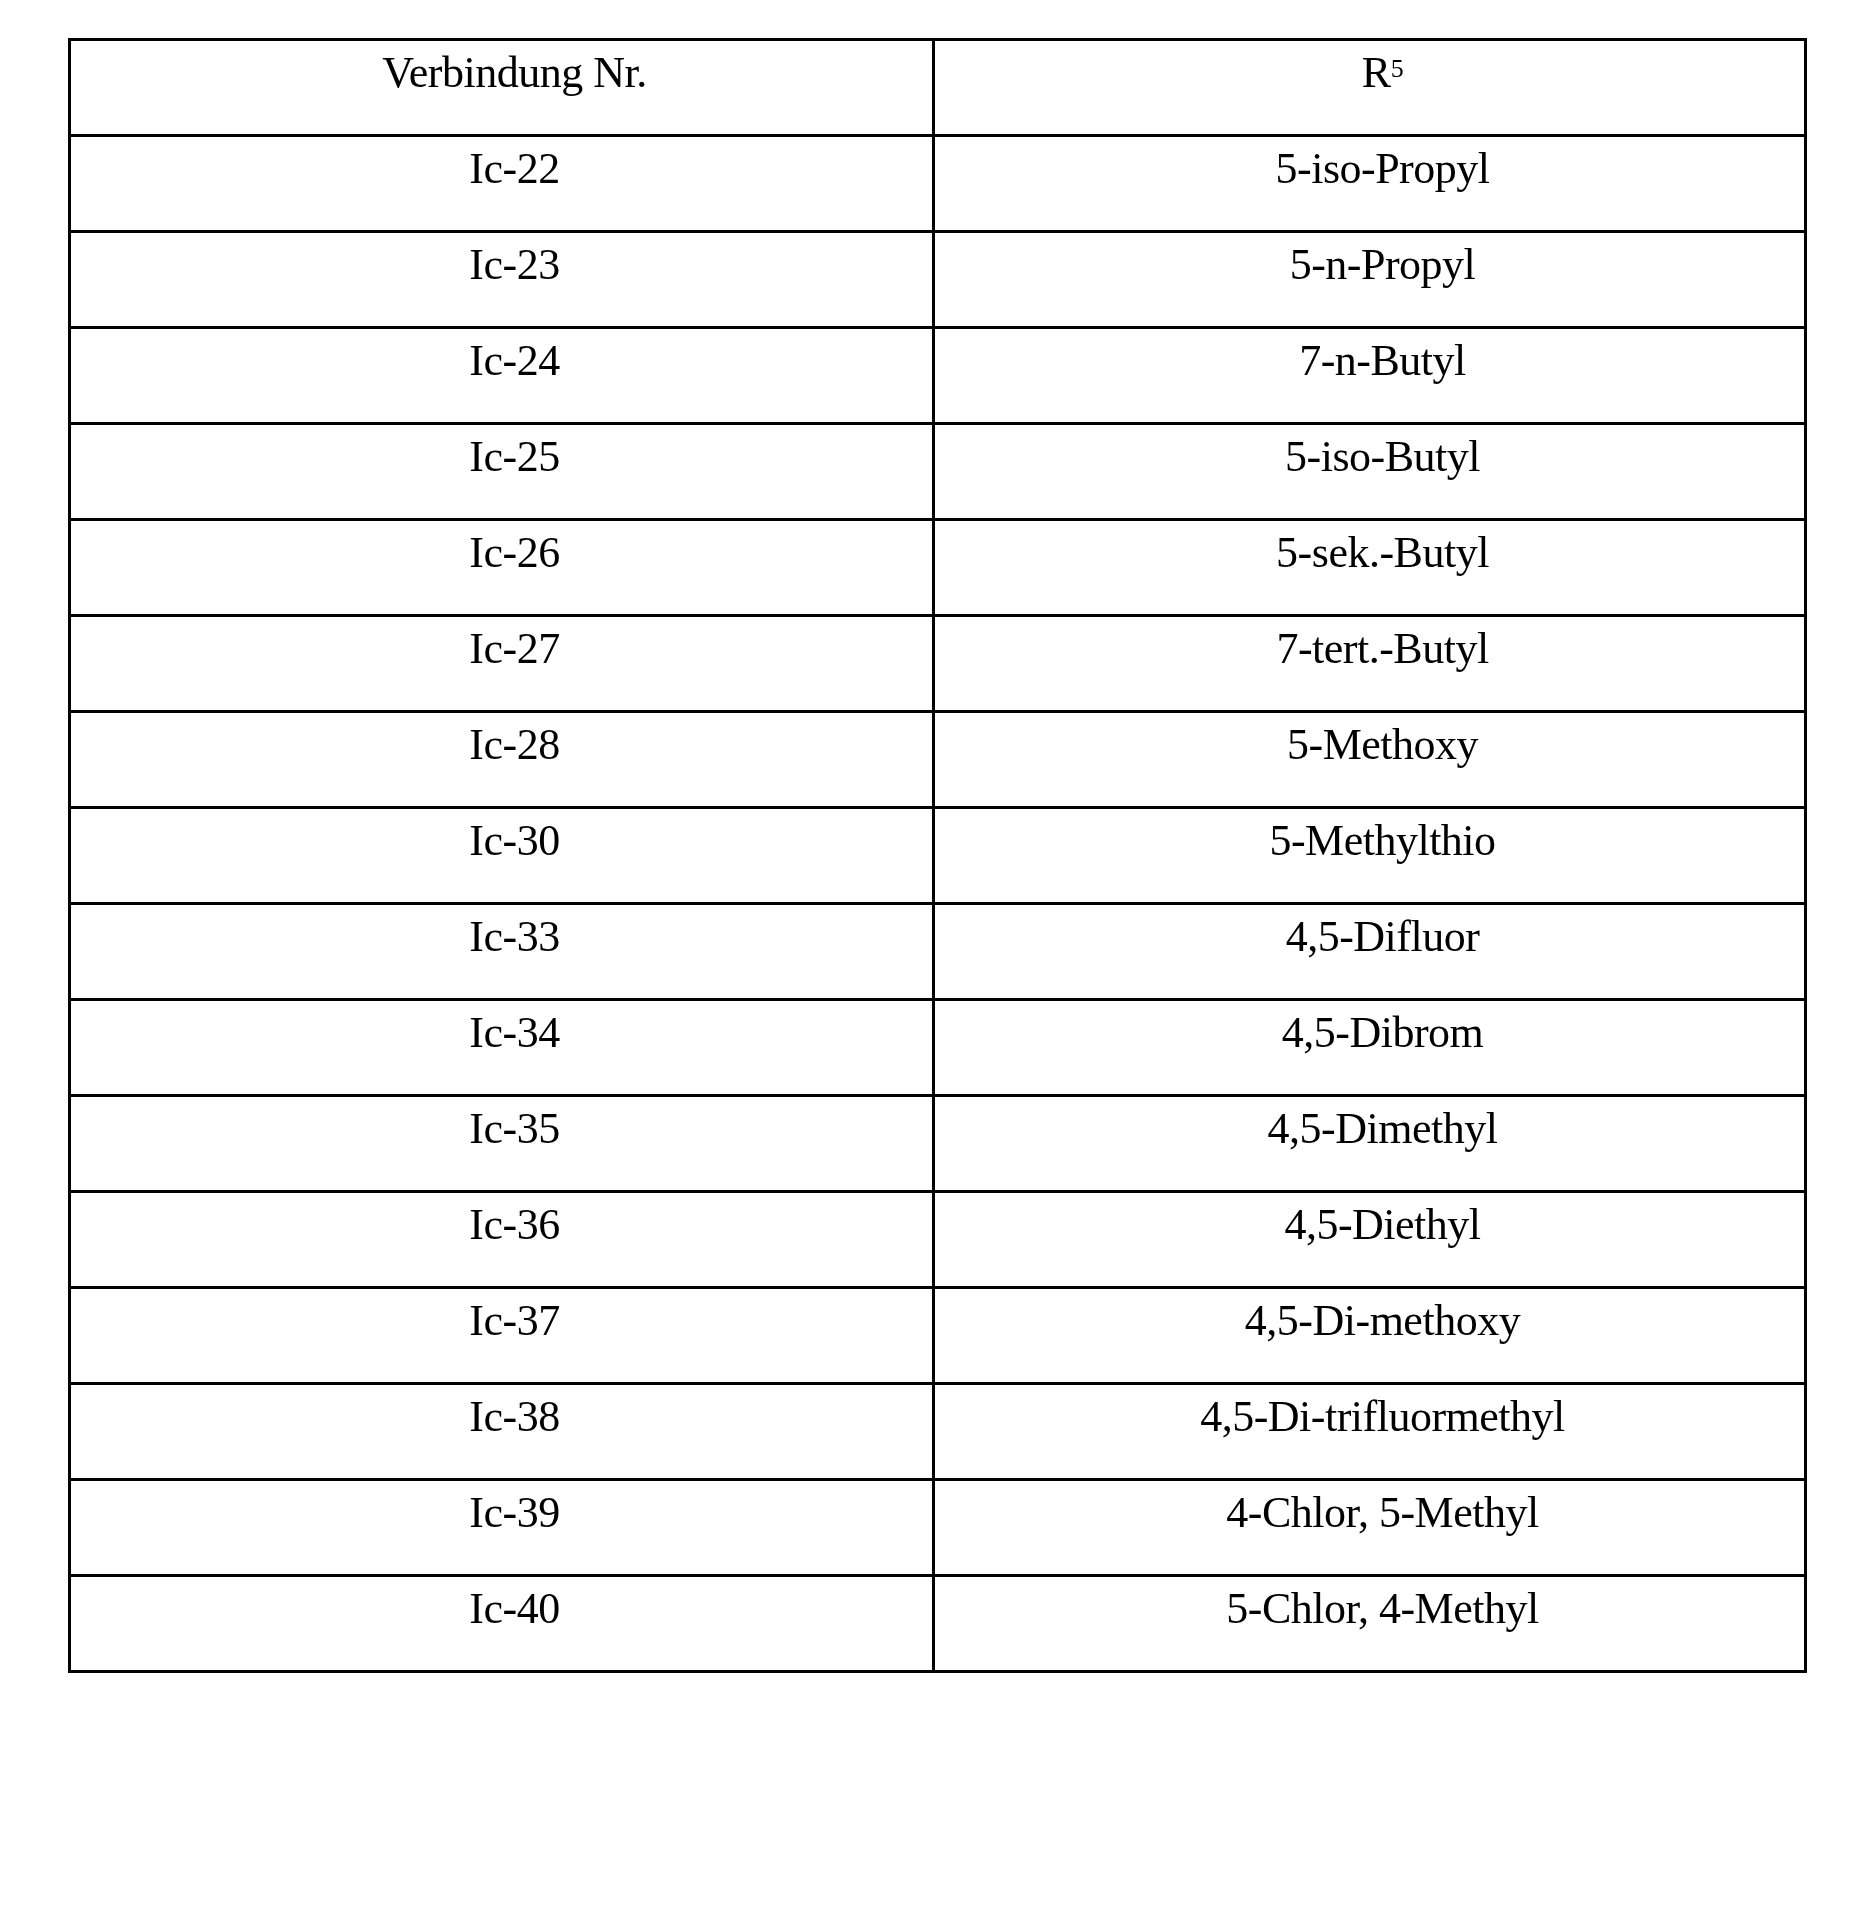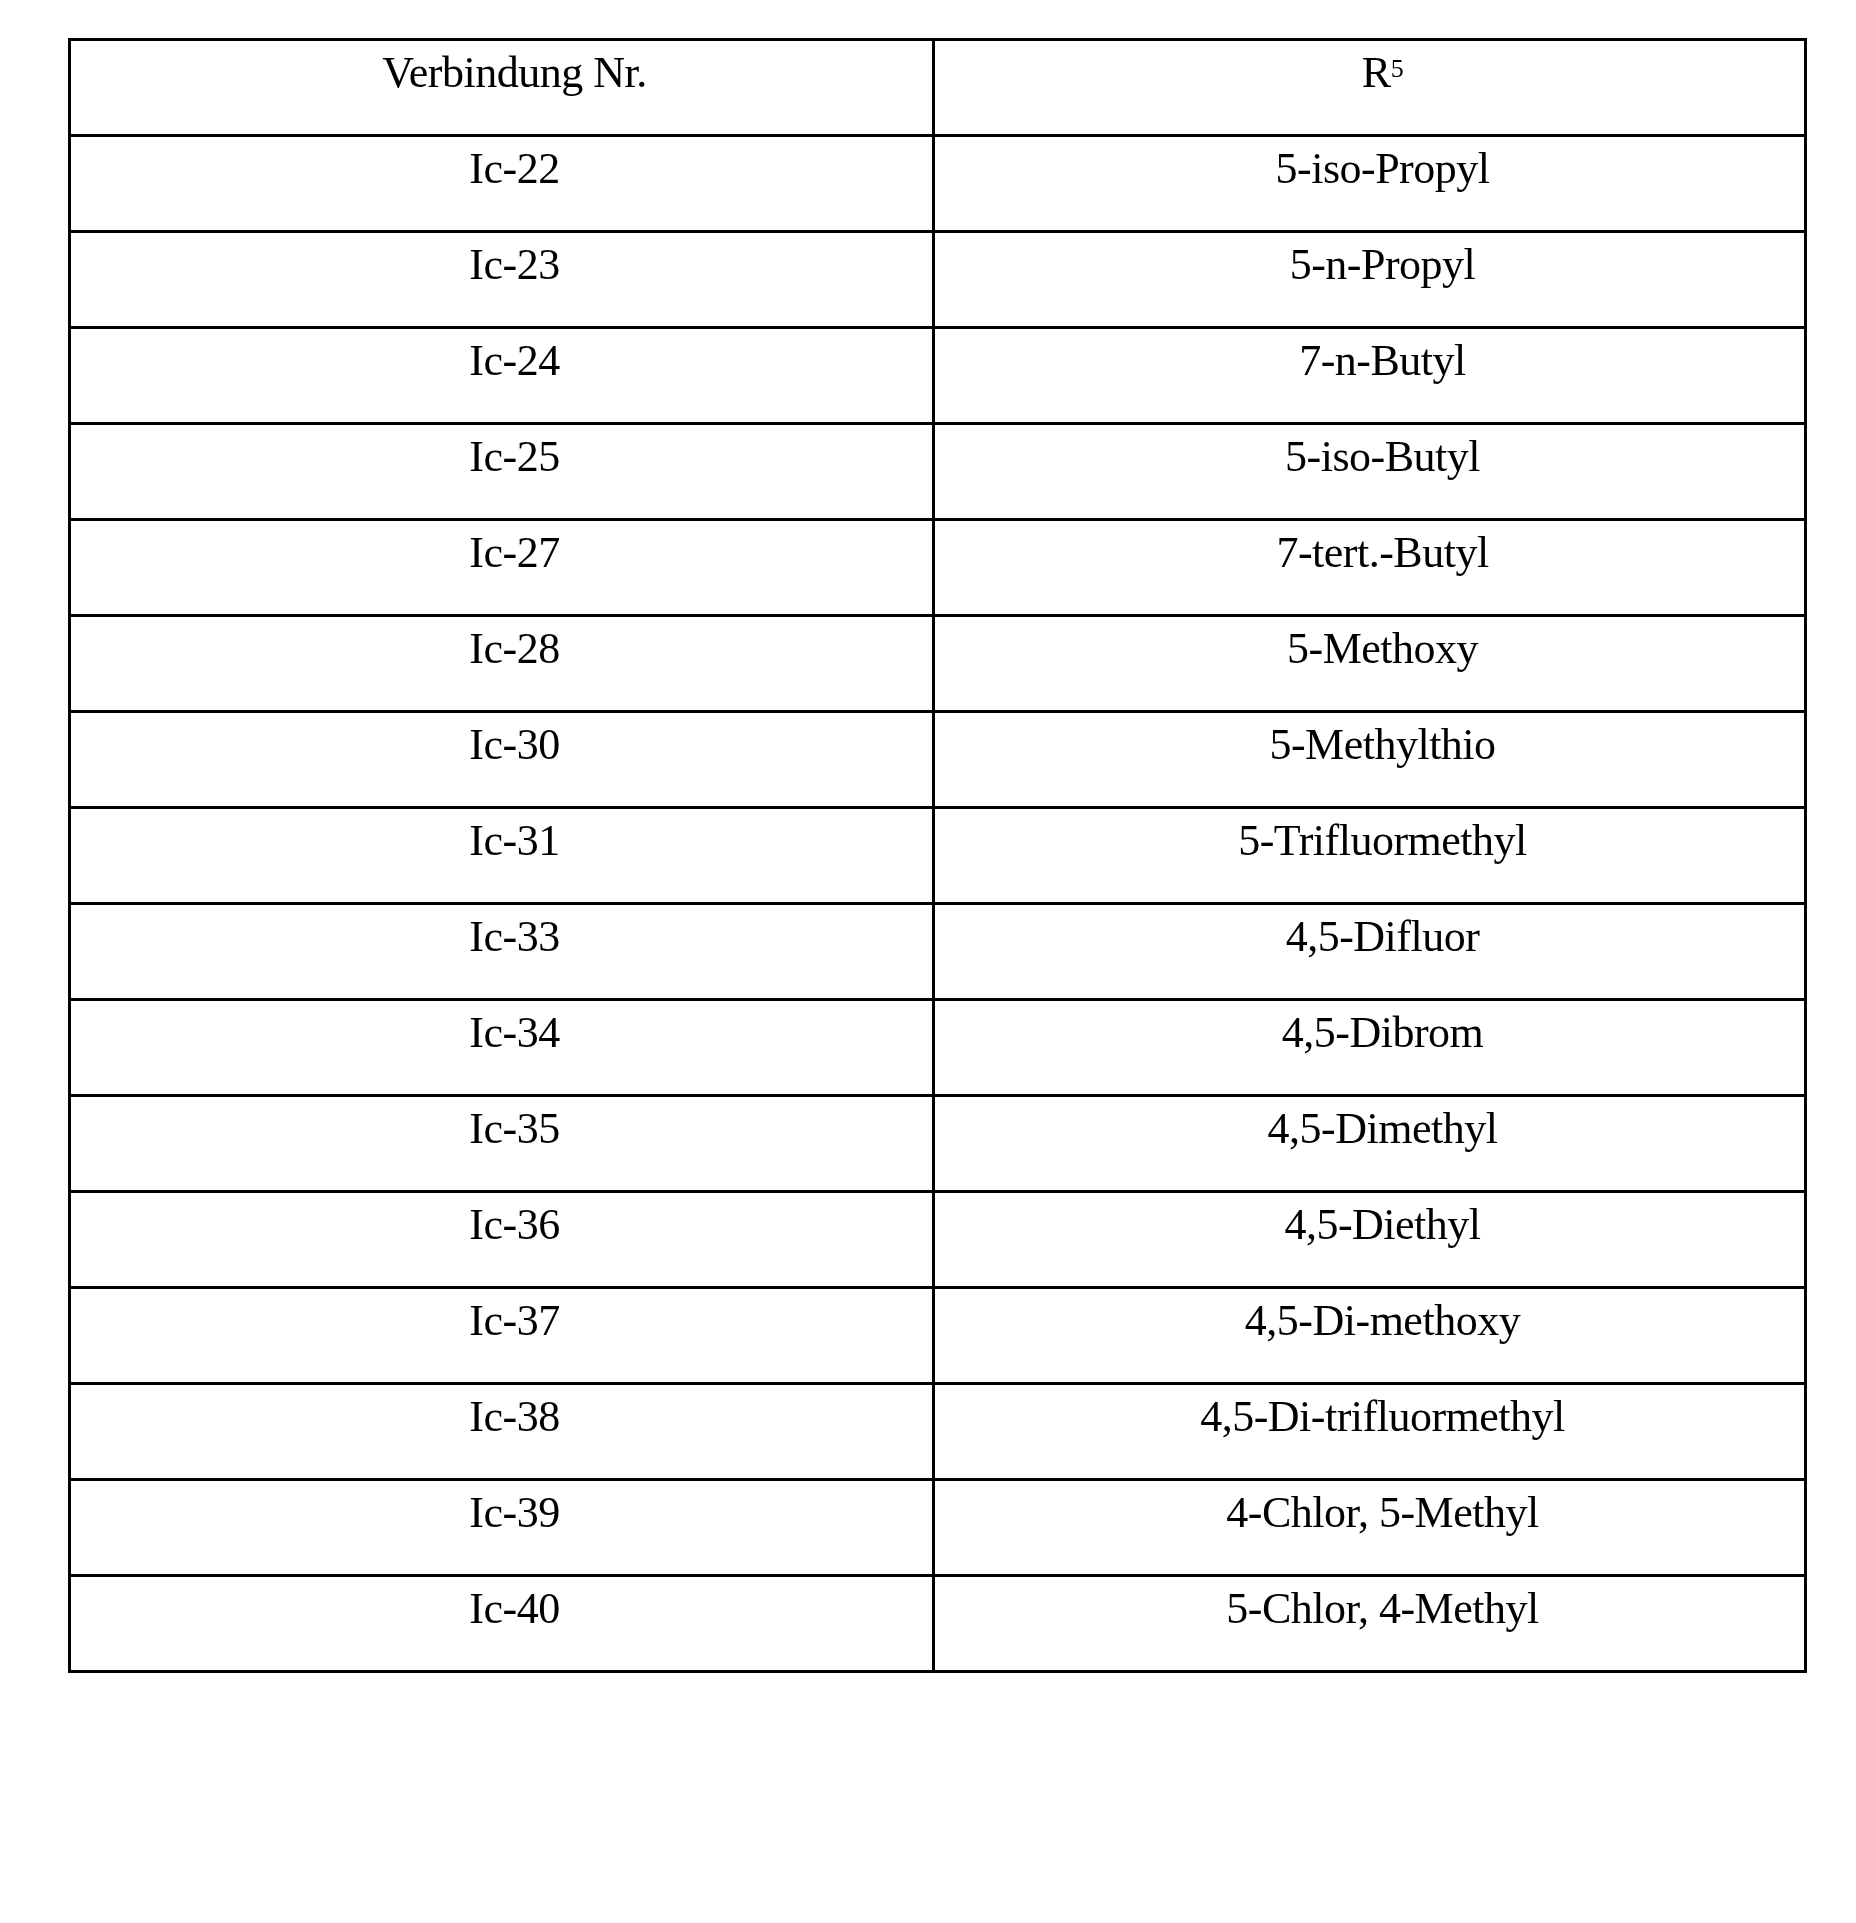--- a/index.html
+++ b/index.html
@@ -38,34 +38,34 @@
       </tr>
       <tr>
         <td><span>Ic-24</span></td>
         <td><span>7-n-Butyl</span></td>
       </tr>
       <tr>
         <td><span>Ic-25</span></td>
         <td><span>5-iso-Butyl</span></td>
       </tr>
       <tr>
+        <td><span>Ic-26</span></td>
+        <td><span>5-sek.-Butyl</span></td>
+      </tr>
+      <tr>
         <td><span>Ic-27</span></td>
         <td><span>7-tert.-Butyl</span></td>
       </tr>
       <tr>
         <td><span>Ic-28</span></td>
         <td><span>5-Methoxy</span></td>
       </tr>
       <tr>
         <td><span>Ic-30</span></td>
         <td><span>5-Methylthio</span></td>
-      </tr>
-      <tr>
-        <td><span>Ic-31</span></td>
-        <td><span>5-Trifluormethyl</span></td>
       </tr>
       <tr>
         <td><span>Ic-33</span></td>
         <td><span>4,5-Difluor</span></td>
       </tr>
       <tr>
         <td><span>Ic-34</span></td>
         <td><span>4,5-Dibrom</span></td>
       </tr>
       <tr>

